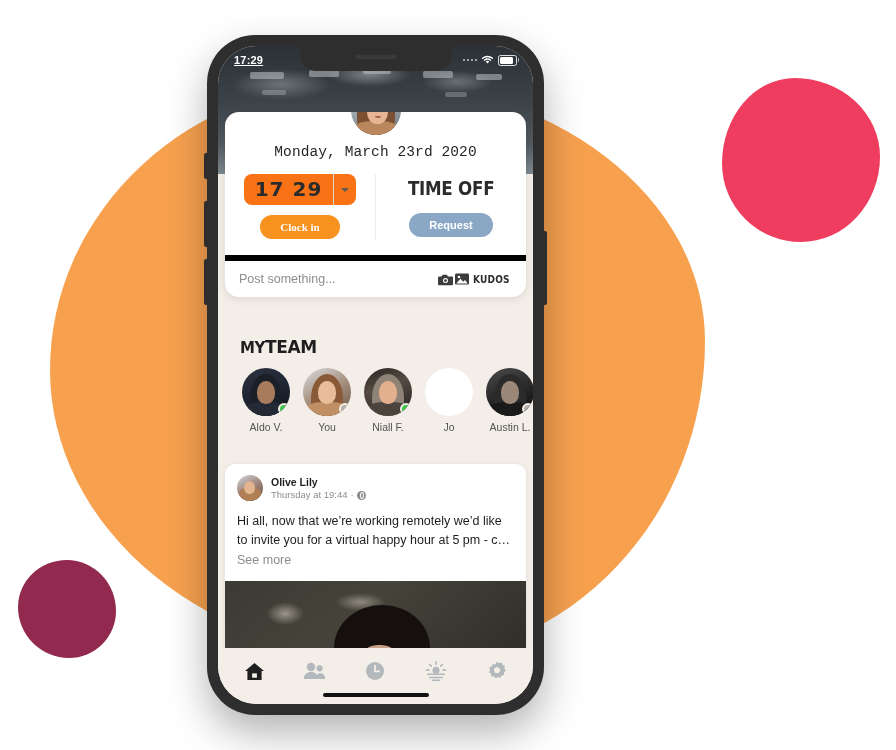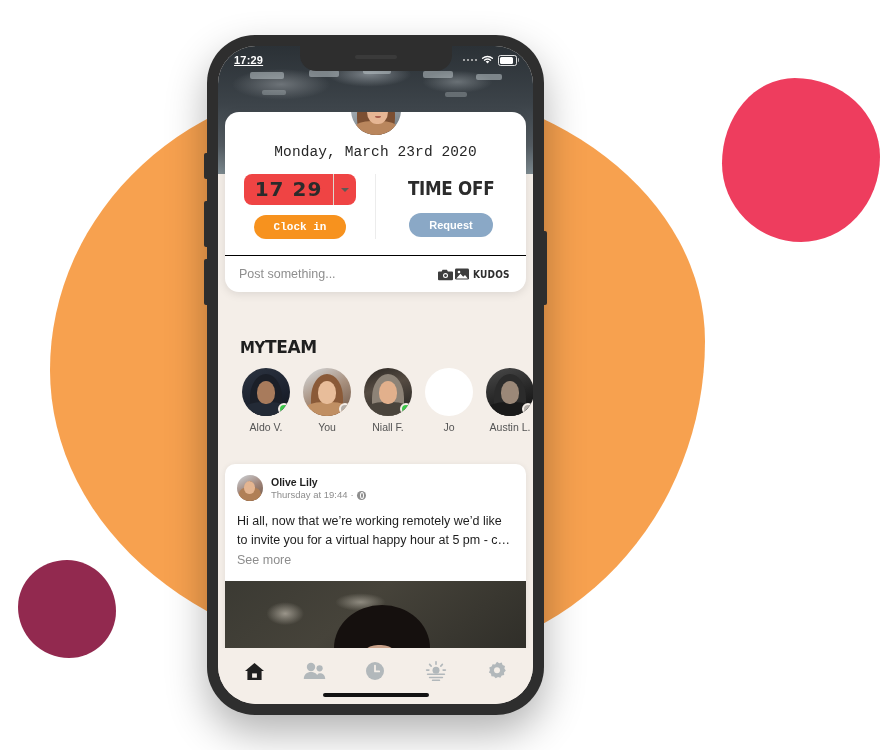--- a/index.html
+++ b/index.html
@@ -113,48 +113,48 @@
     font-size:14.5px;color:#262626;padding:32px 0 0;letter-spacing:.1px;
   }
   .clockrow{
     display:flex;align-items:stretch;padding:14px 0 16px;
   }
   .clock-col,.timeoff-col{
     flex:1;display:flex;flex-direction:column;align-items:center;gap:10px;
   }
   .clock-col{border-right:1px solid #ececec;}
   .timepill{
-    display:flex;align-items:stretch;background:#ef4444;border-radius:8px;overflow:hidden;
+    display:flex;align-items:stretch;background:#f97316;border-radius:8px;overflow:hidden;
   }
   .timepill .digits{
     padding:5px 11px 6px;font-family:"DejaVu Sans",sans-serif;font-weight:bold;
     font-size:20px;color:#2b2b2b;letter-spacing:1px;line-height:1;
   }
   .timepill .caretbox{
     display:flex;align-items:center;justify-content:center;width:22px;
     border-left:1.5px solid #ddd8cf;
   }
   .caret{width:0;height:0;border-left:4px solid transparent;border-right:4px solid transparent;border-top:4.5px solid #5d5a55;}
   .btn-clockin{
     background:#f7921e;color:#fff;border:none;border-radius:20px;
     padding:6px 20px;font-size:11px;font-weight:bold;cursor:pointer;
-    font-family:Liberation Mono, monospace;
+    font-family:Liberation Serif, serif;
   }
   .timeoff-title{
     font-family:"DejaVu Sans",sans-serif;font-weight:bold;font-size:19px;
     color:#2b2b2b;letter-spacing:-.3px;line-height:1.5;
     transform:scaleX(.88);transform-origin:center;
   }
   .btn-request{
     background:#8aa8c6;color:#fff;border:none;border-radius:20px;
     padding:6px 20px;font-size:11px;font-weight:bold;cursor:pointer;
     font-family:"Liberation Sans",sans-serif;
   }
   .postbar{
-    border-top:1px solid #000000;display:flex;align-items:center;
+    border-top:6px solid #000000;display:flex;align-items:center;
     padding:11px 14px;gap:2px;
   }
   .postbar .ph{flex:1;color:#8e8e8e;font-size:12.5px;}
   .postbar .ic{color:#3d3d3d;display:flex;align-items:center;}
   .kudos{font-family:"DejaVu Sans",sans-serif;font-weight:bold;font-size:10px;color:#2e2e2e;letter-spacing:.2px;transform:scaleX(.9);}
 
   
   .teamwrap{position:absolute;left:8px;right:0;top:291px;z-index:8;}
   .team-title{
     padding:0 14px;font-family:"DejaVu Sans",sans-serif;font-weight:bold;

